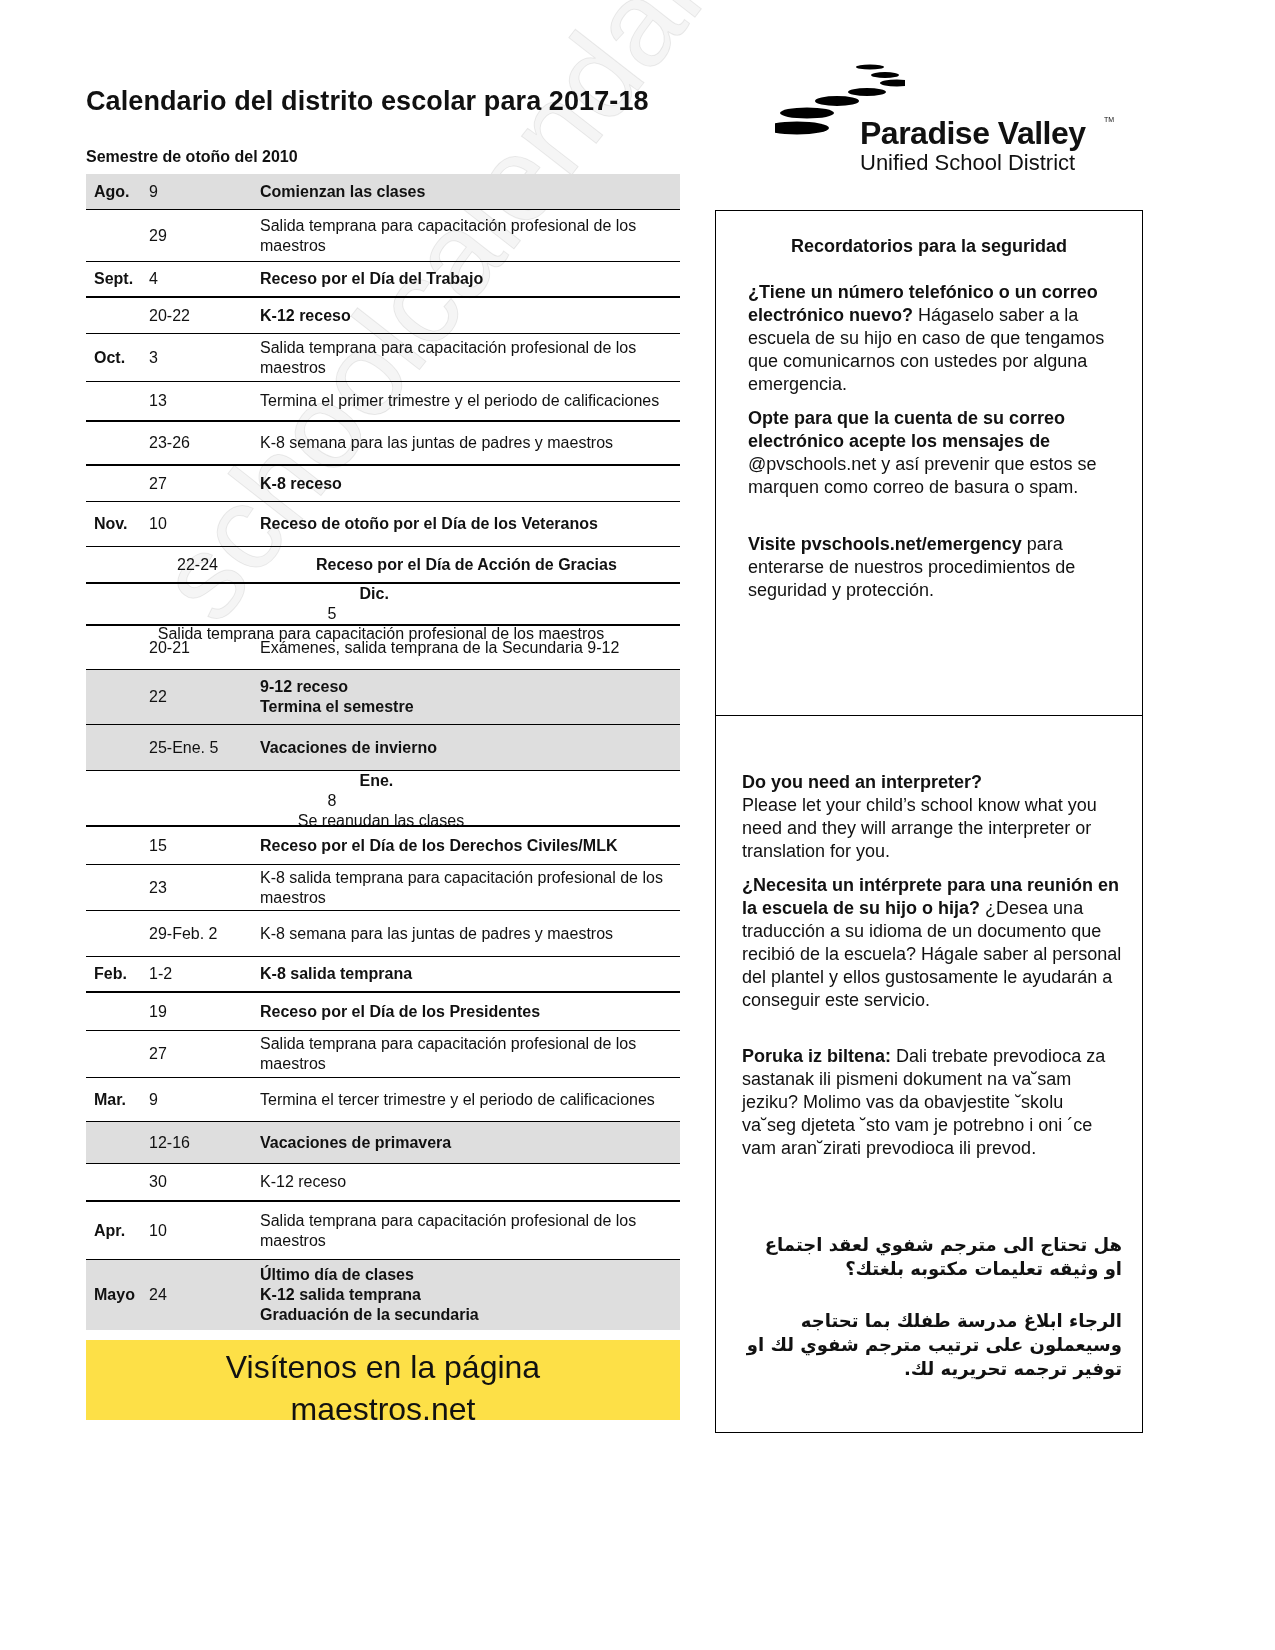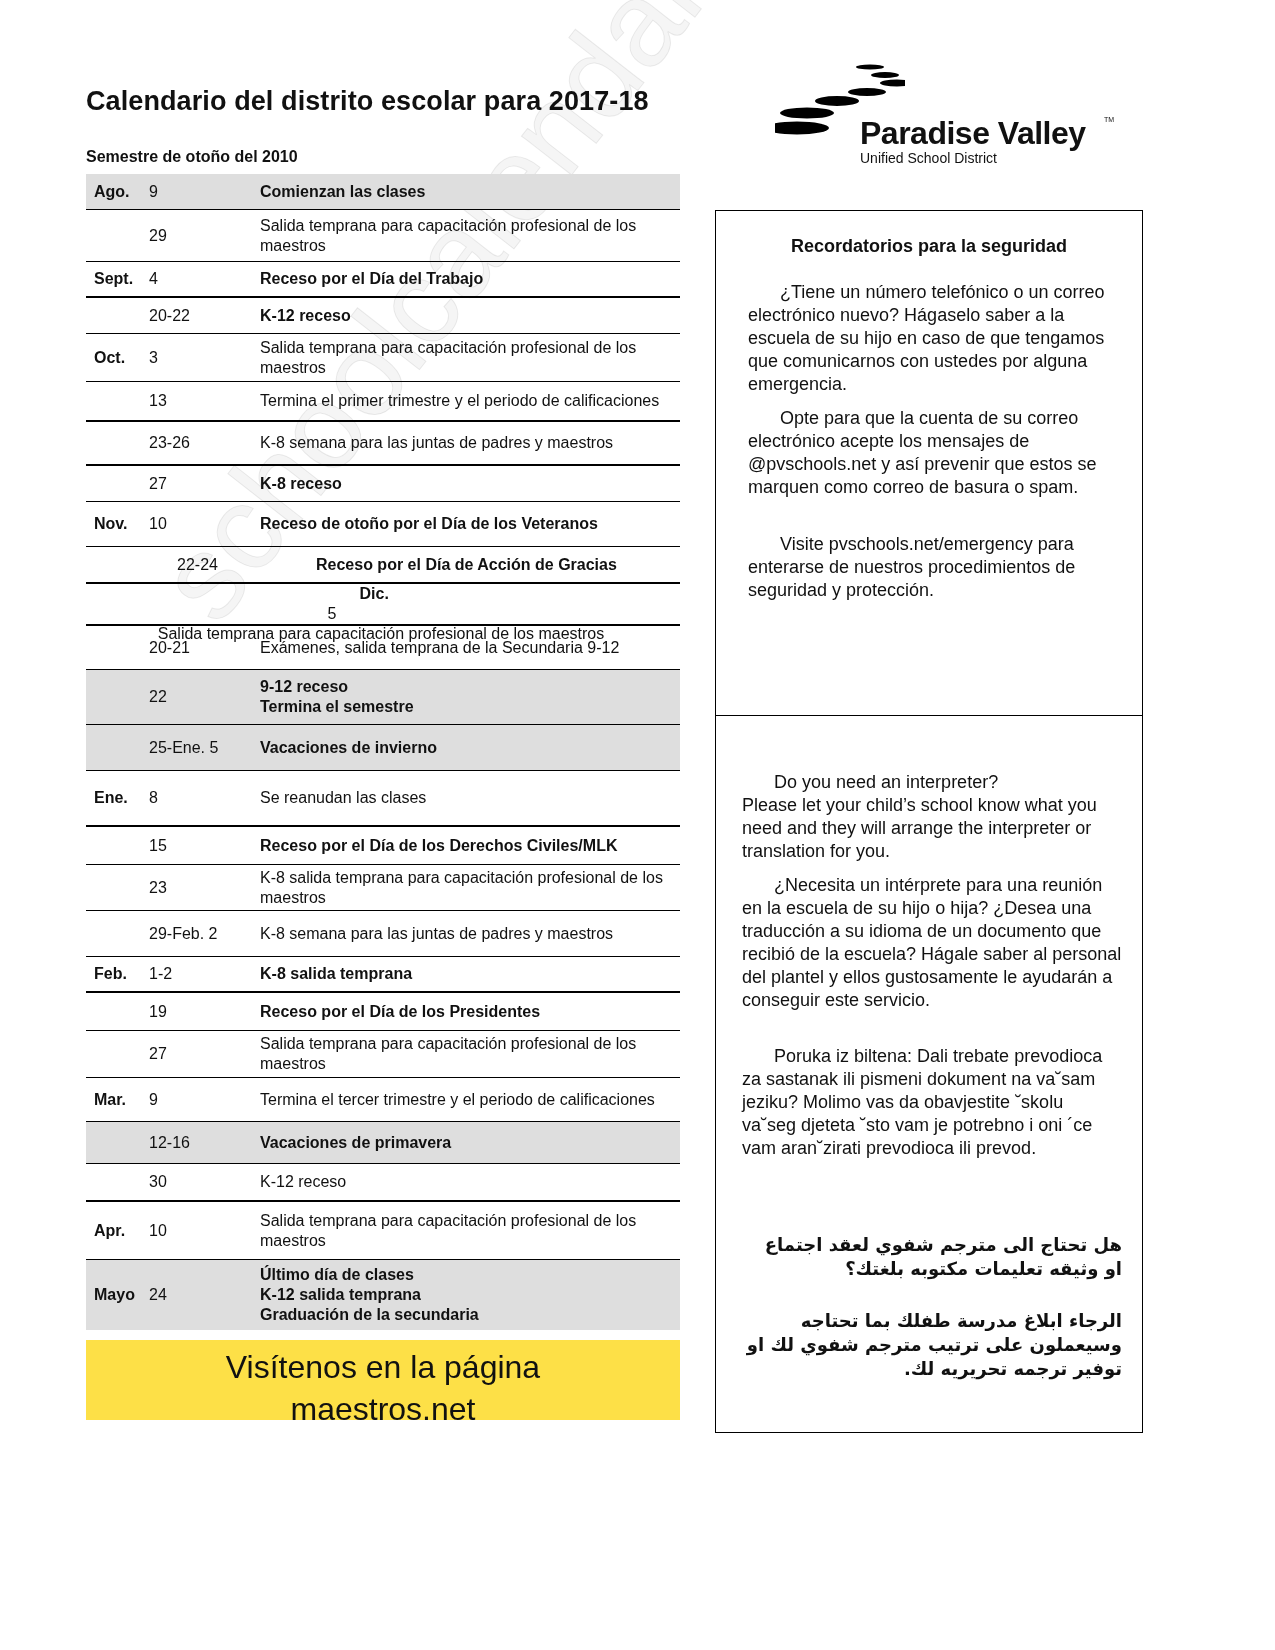--- a/index.html
+++ b/index.html
@@ -1,38 +1,38 @@
 <!DOCTYPE html>
 <html><head>
 <meta charset="utf-8">
 <style>
   html, body { margin:0; padding:0; background:#ffffff; }
   body { width:1275px; height:1650px; position:relative; overflow:hidden; font-family:"Liberation Sans", sans-serif; color:#111; }
   .title { position:absolute; left:86px; top:86px; font-size:27px; font-weight:bold; letter-spacing:0.1px; margin:0; }
   .semester { position:absolute; left:86px; top:148px; font-size:16px; font-weight:bold; }
   .logo { position:absolute; left:775px; top:58px; width:340px; height:125px; }
   .logo .name { position:absolute; left:85px; top:57px; font-size:32px; font-weight:bold; letter-spacing:-0.5px; white-space:nowrap; }
-  .logo .sub { position:absolute; left:85px; top:92px; font-size:14px; white-space:nowrap; }
+  .logo .sub { position:absolute; left:85px; top:92px; font-size:22px; white-space:nowrap; }
   .logo .tm { position:absolute; left:329px; top:58px; font-size:7px; }
   .cal { position:absolute; left:86px; top:174px; width:594px; }
   .row { position:relative; display:flex; align-items:center; font-size:16px; line-height:20px; border-bottom:1px solid #000; box-sizing:border-box; }
   .row.thick { border-bottom:2px solid #000; }
   .row.shaded { background:#dedede; }
   .row.noborder { border-bottom:none; }
   .mon { width:55px; font-weight:bold; padding-left:8px; flex:none; }
   .day { width:111px; flex:none; }
   .ev { flex:1; padding-right:4px; }
   .ev.bold { font-weight:bold; }
   .ev div { white-space:normal; }
   .visit { position:absolute; left:86px; top:1340px; width:594px; height:80px; background:#fde047; text-align:center; font-size:32px; line-height:42px; padding-top:6px; box-sizing:border-box; }
   .box1 { position:absolute; left:715px; top:210px; width:428px; height:506px; border:1px solid #000; box-sizing:border-box; }
   .box2 { position:absolute; left:715px; top:715px; width:428px; height:718px; border:1px solid #000; box-sizing:border-box; }
   .box-title { position:absolute; left:0; width:100%; top:25px; text-align:center; font-size:18px; font-weight:bold; }
   .p { position:absolute; left:32px; width:380px; font-size:18px; line-height:23px; }
-  .p b { font-weight:normal;margin-left:32px; }
+  .p b { font-weight:bold; }
   .box2 .p { left:26px; }
   .arabic { direction:rtl; text-align:right; font-weight:bold; font-size:18px; line-height:24px; font-family:"DejaVu Sans", sans-serif; }
   .wm { position:absolute; left:130px; top:560px; font-size:120px; color:rgba(0,0,0,0.04); transform:rotate(-52deg); transform-origin:left top; white-space:nowrap; pointer-events:none; font-family:"Liberation Sans", sans-serif; -webkit-text-stroke:1px rgba(0,0,0,0.08); }
 </style>
 </head>
 <body>
 
 <div class="wm">schoolcalendars.org</div>
 
 <h1 class="title">Calendario del distrito escolar para 2017-18</h1>
@@ -146,21 +146,21 @@
         <div>Termina el semestre</div>
       </div>
     </div>
     <div class="row shaded" style="height: 46px;">
       <div class="mon"></div>
       <div class="day">25-Ene. 5</div>
       <div class="ev bold">
         <div>Vacaciones de invierno</div>
       </div>
     </div>
-    <div class="row thick" style="height: 56px;">
+    <div class="row thick" style="height: 56px; flex-direction: column;">
       <div class="mon">Ene.</div>
       <div class="day">8</div>
       <div class="ev">
         <div>Se reanudan las clases</div>
       </div>
     </div>
     <div class="row" style="height: 38px;">
       <div class="mon"></div>
       <div class="day">15</div>
       <div class="ev bold">

